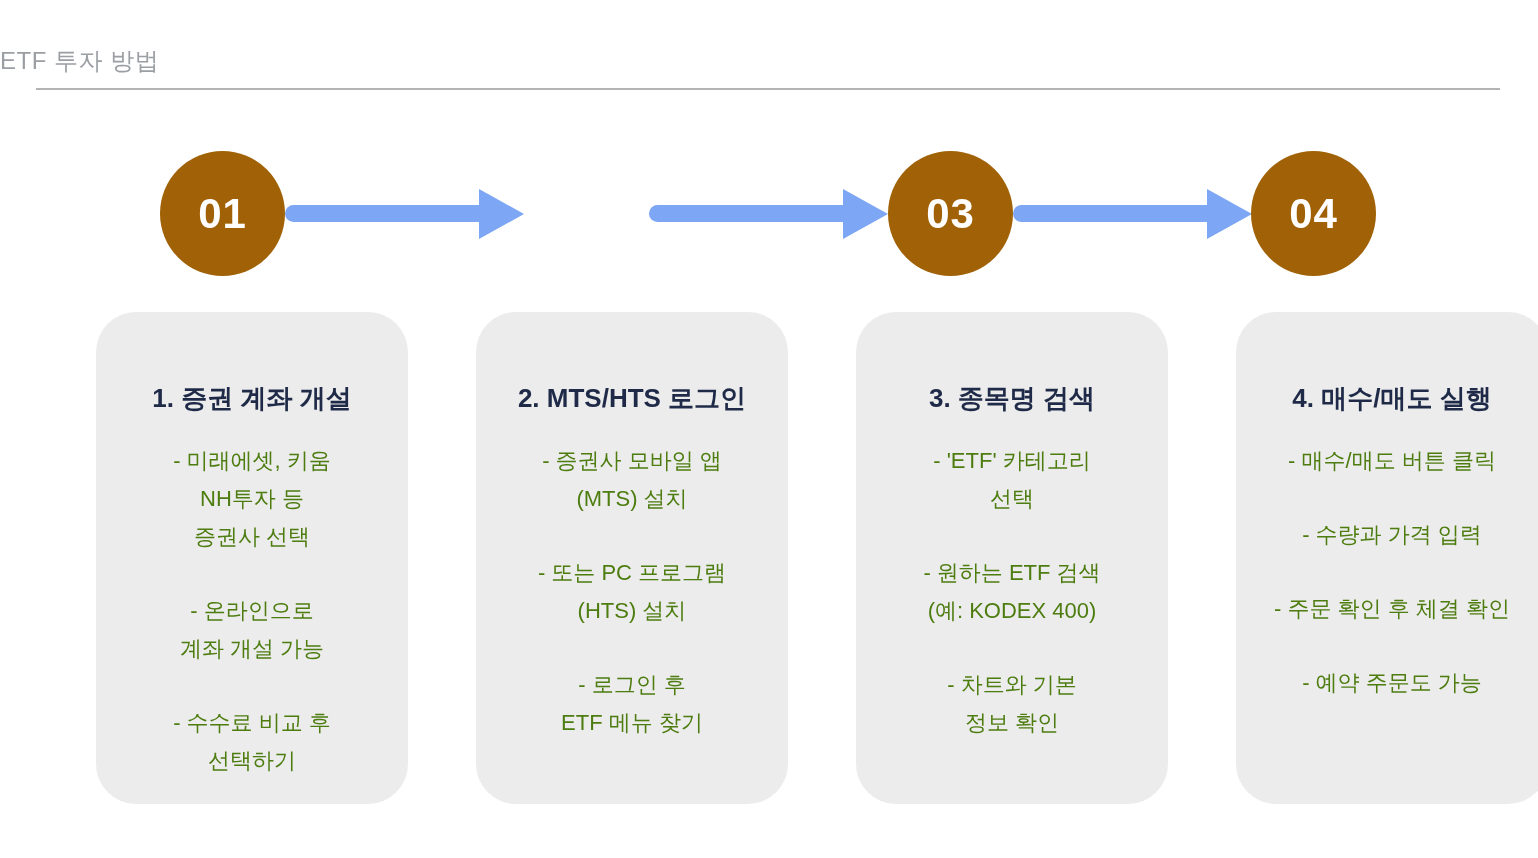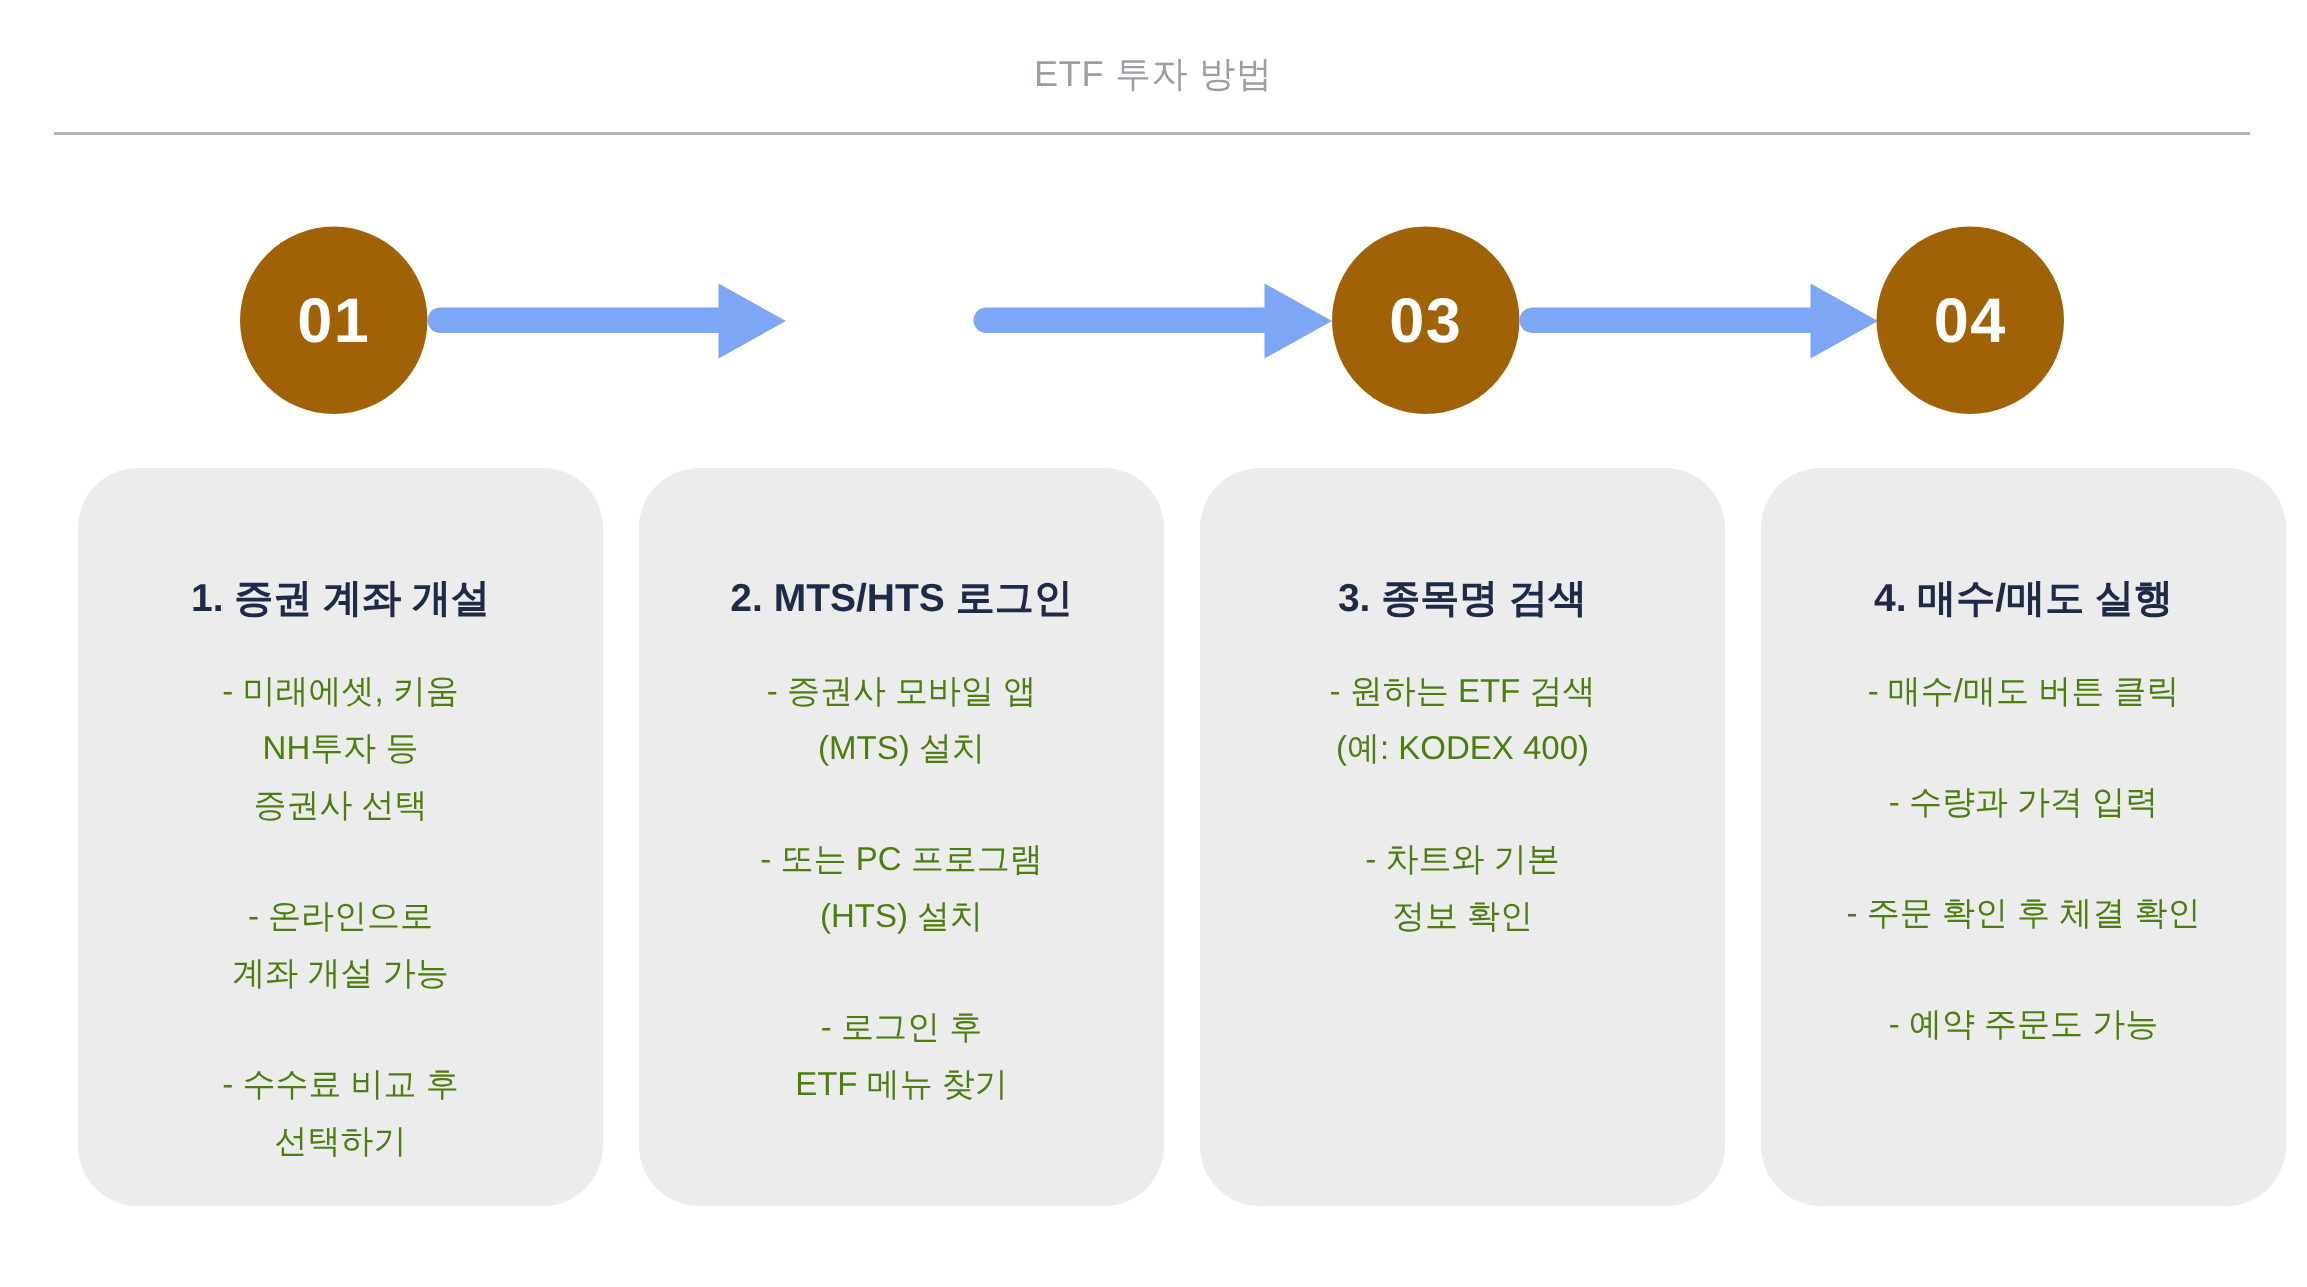--- a/index.html
+++ b/index.html
@@ -5,22 +5,22 @@
   * { box-sizing: border-box; margin: 0; padding: 0; }
   html, body { background: #ffffff; }
   body {
     width: 1538px; height: 858px;
     font-family: "Liberation Sans", "DejaVu Sans", sans-serif;
     overflow: hidden;
   }
   .canvas { position: relative; width: 1538px; height: 858px; background: #ffffff; }
 
   .title {
-    position: absolute; top: 33px; left: 0; width: 100%;
-    text-align: center; font-size: 24px; font-weight: 500;
+    position: absolute; top: 45px; left: 0; width: 100%;
+    text-align: left; font-size: 24px; font-weight: 500;
     color: #9b9ea3; letter-spacing: 0.5px;
   }
   .divider {
     position: absolute; top: 88px; left: 36px; width: 1464px;
     border: none; border-top: 2px solid #b4b4b4; height: 0;
   }
 
   .flow { position: absolute; top: 151px; left: 0; width: 100%; height: 125px; }
   .circle {
     position: absolute; top: 0; width: 125px; height: 125px;
@@ -49,23 +49,23 @@
     border-top: 25px solid transparent;
     border-bottom: 25px solid transparent;
     border-left: 45px solid #7da6f4;
   }
 
   .cards {
     position: absolute; top: 312px; left: 52px;
     display: flex; gap: 24px;
   }
   .card {
-    width: 350px; height: 492px;
+    width: 312px; height: 492px;
     background: #ececec; border-radius: 40px;
-    padding: 68px 18px 0; text-align: center;
+    padding: 68px 18px 0; text-align: center; margin-left: 44px;
   }
   .card h3 {
     font-size: 26px; line-height: 36px; font-weight: 700;
     color: #1e2a47; margin-bottom: 26px;
   }
   .card p {
     font-size: 22px; line-height: 38px; color: #4d7c0f;
     margin-bottom: 36px; white-space: pre-line;
   }
   .card p:empty { display: none; }
@@ -122,20 +122,22 @@
 (MTS) 설치</p>
       <p>- 또는 PC 프로그램
 (HTS) 설치</p>
       <p>- 로그인 후
 ETF 메뉴 찾기</p>
 
     </div>
 
     <div class="card">
       <h3>3. 종목명 검색</h3>
+      <p>- 'ETF' 카테고리
+선택</p>
       <p>- 원하는 ETF 검색
 (예: KODEX 400)</p>
       <p>- 차트와 기본
 정보 확인</p>
 
     </div>
 
     <div class="card">
       <h3>4. 매수/매도 실행</h3>
       <p>- 매수/매도 버튼 클릭</p>

